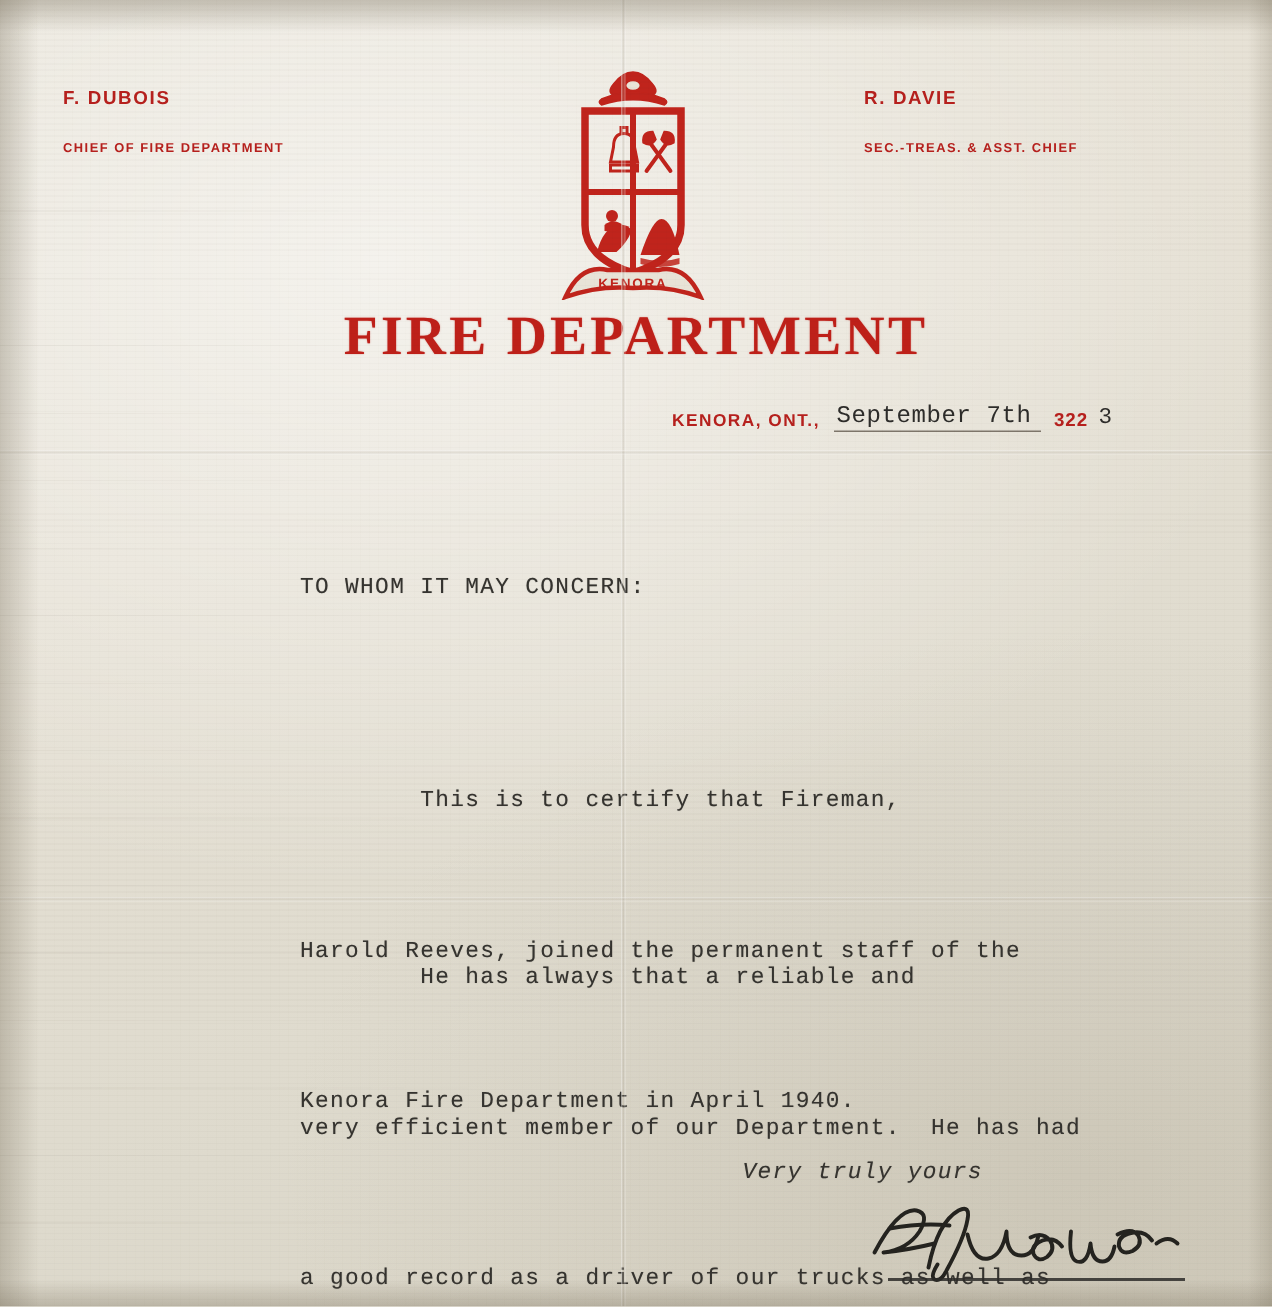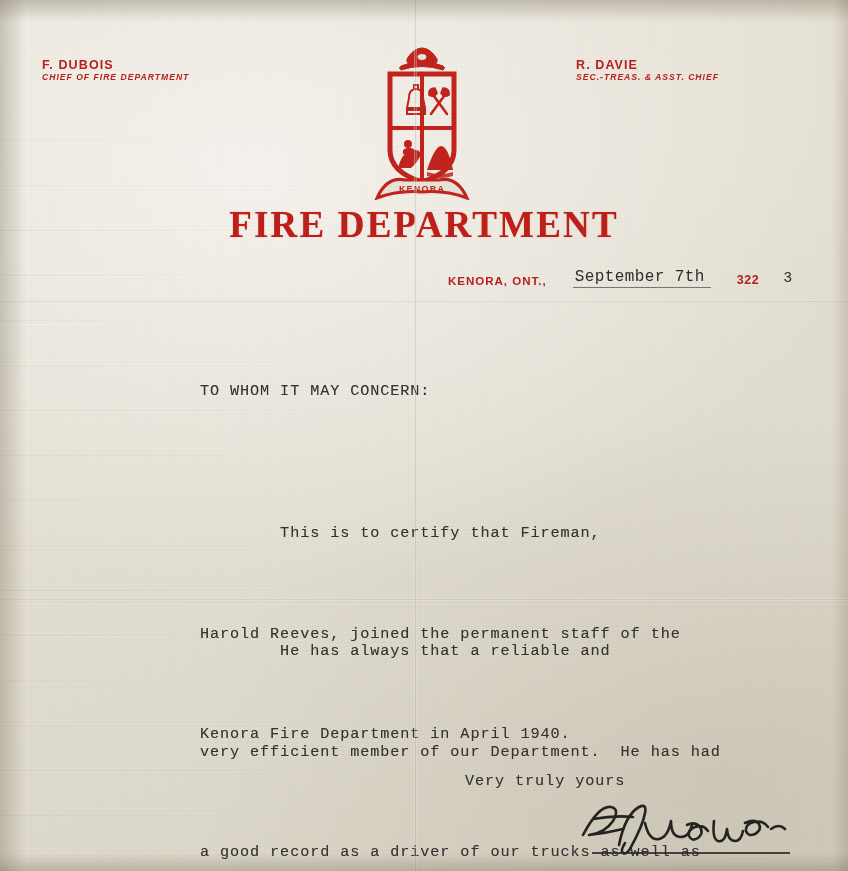--- a/index.html
+++ b/index.html
@@ -117,23 +117,22 @@
   .officer .name {
     font-size: 12.5px;
     letter-spacing: 1.1px;
     font-weight: 700;
     white-space: nowrap;
   }
   .officer .title {
     font-size: 8.6px;
     letter-spacing: 1.0px;
     font-weight: 700;
-    margin-top: 0;
+    margin-top: 21px;
     white-space: nowrap;
-    font-style: italic;
   }
   #officer-left  { left: 42px;  top: 58px;  width: 230px; }
   #officer-right { right: 42px; top: 58px;  width: 230px; }
 
   #crest {
     position: absolute;
     left: 357px;
     top: 40px;
     width: 130px;
     height: 160px;
@@ -152,21 +151,21 @@
     text-shadow: 0 0 1px rgba(190,32,25,0.5);
   }
 
   
   #dateline {
     position: absolute;
     left: 448px;
     top: 264px;
     display: flex;
     align-items: flex-end;
-    gap: 26px;
+    gap: 9px;
     height: 24px;
   }
   #dateline .city {
     color: #b6201d;
     font-family: "Liberation Sans", sans-serif;
     font-size: 11.5px;
     font-weight: 700;
     letter-spacing: 1.0px;
     padding-bottom: 1px;
   }
@@ -200,21 +199,21 @@
     font-family: "Liberation Mono", monospace;
     color: #35332f;
     font-size: 15.2px;
     letter-spacing: 0.9px;
     white-space: pre;
     text-shadow: 0 0 0.6px rgba(50,48,44,0.35);
   }
   #salutation { left: 200px; top: 382px; }
   #para1 { left: 200px; top: 450px; line-height: 33.5px; }
   #para2 { left: 200px; top: 568px; line-height: 33.5px; }
-  #closing { left: 465px; top: 772px; }
+  #closing { left: 495px; top: 772px; font-style: italic; }
 
   
   #signature {
     position: absolute;
     left: 575px;
     top: 795px;
     width: 215px;
     height: 62px;
   }
   #sig-rule {

